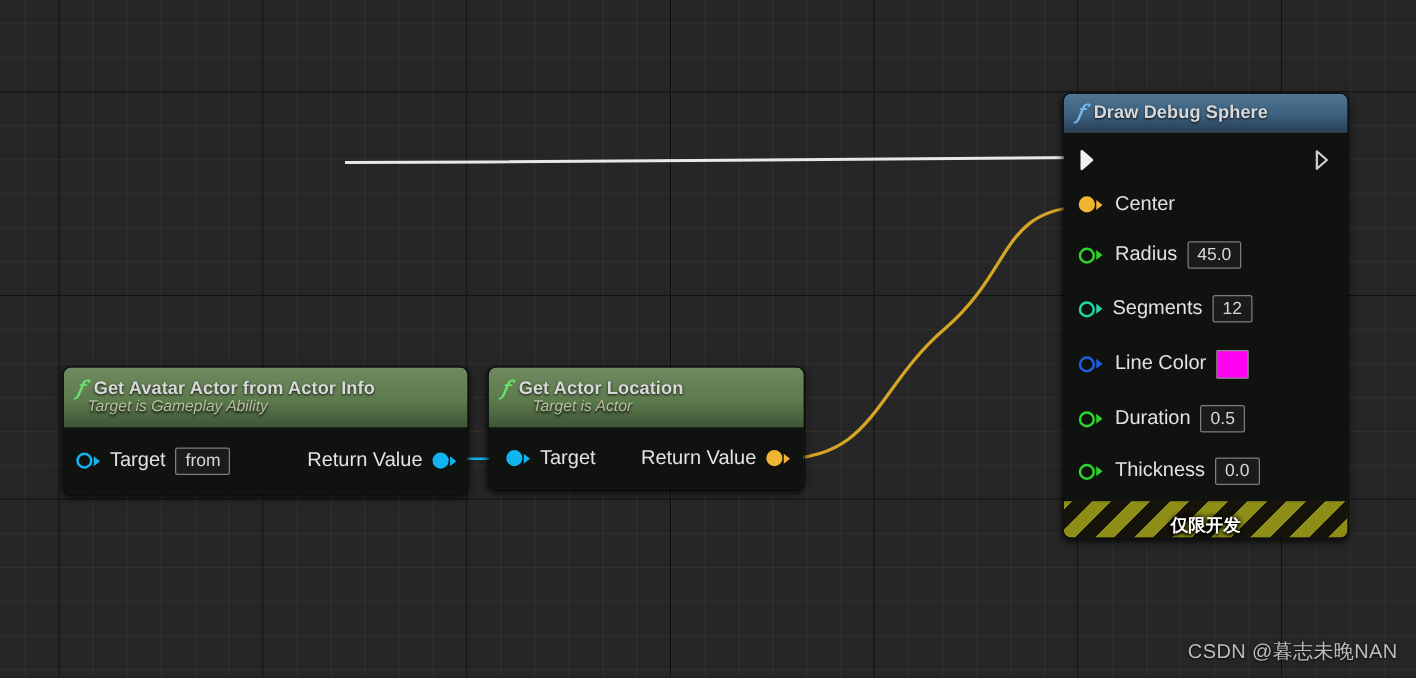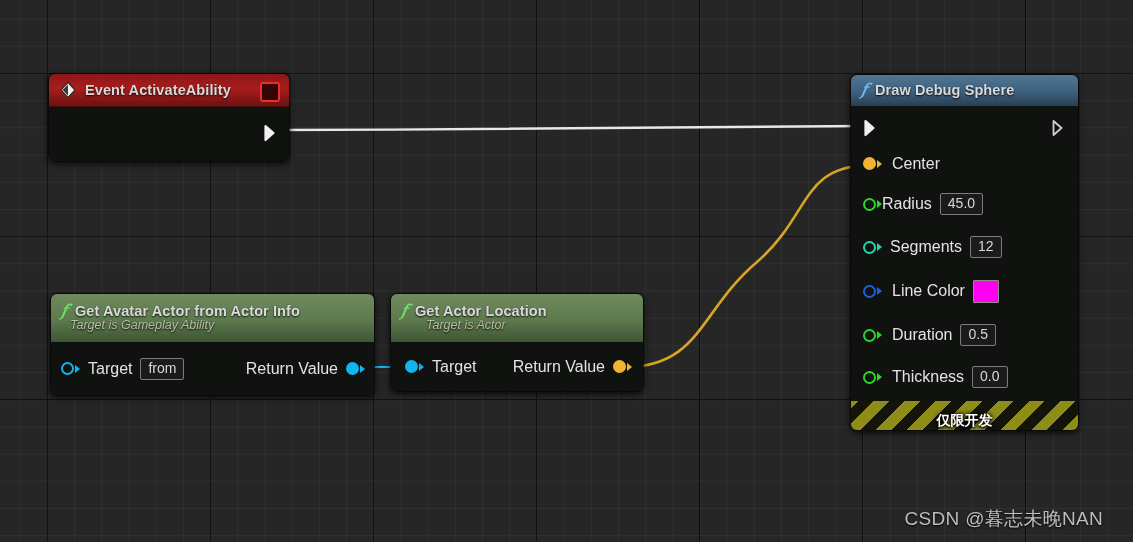--- a/index.html
+++ b/index.html
@@ -179,64 +179,43 @@
     font-size: 14px;
     font-weight: bold;
     text-shadow: 0 0 4px #000, 0 0 4px #000, 0 1px 2px #000;
     position: relative;
     z-index: 2;
   }
 
   
   #watermark {
     position: absolute;
-    right: 30px;
+    right: 15px;
     bottom: 10px;
     color: #bdbdbd;
-    font-size: 19px;
+    font-size: 16px;
     letter-spacing: 0.3px;
     text-shadow: 0 1px 2px rgba(0,0,0,0.9);
     white-space: nowrap;
   }
 </style>
 </head>
 <body>
 
 <div id="graph">
 
   <svg id="wires" viewBox="0 0 1133 542">
 
     <path d="M 276,130 C 470,130 660,126 866,126" stroke="#e8e8e8" stroke-width="2.4" fill="none"></path>
 
     <path d="M 357,367 L 410,367" stroke="#12b4f0" stroke-width="2" fill="none"></path>
 
     <path d="M 625,367 C 700,367 700,310 757,262 C 812,214 800,166 871,165" stroke="#d6a526" stroke-width="2.6" fill="none"></path>
   </svg>
 
-  <div class="node node-event" style="left:48px; top:73px;">
-    <div class="node-header hdr-event">
-      <span class="hdr-icon">
-        <svg width="18" height="18" viewBox="0 0 18 18">
-          <polygon points="9,1.5 16,9 9,16.5 2,9" fill="#f2f2f2" stroke="#2b2b2b" stroke-width="1.1"></polygon>
-          <polygon points="9,3.4 9,14.6 3.6,9" fill="#3b3b3b"></polygon>
-        </svg>
-      </span>
-      <span class="node-title">Event ActivateAbility</span>
-      <span style="position:absolute; right:9px; top:8px; width:16px; height:16px; border:2.5px solid #ef2b2b; border-radius:3px; background:#340505;"></span>
-    </div>
-    <div class="node-body">
-      <div class="pin-row" style="position:absolute; right:10px; top:12px;">
-        <span class="exec-pin">
-          <svg width="16" height="18" viewBox="0 0 16 18">
-            <path d="M2.5 2 L10.5 9 L2.5 16 Z" fill="#f0f0f0" stroke="#f0f0f0" stroke-width="2.2" stroke-linejoin="round"></path>
-          </svg>
-        </span>
-      </div>
-    </div>
-  </div>
 
   <div class="node" style="left:50px; top:293px; width:325px;">
     <div class="node-header hdr-func-green">
       <div class="row1">
         <span class="hdr-icon">
           <span class="fx-glyph fx-green">𝑓</span>
         </span>
         <span class="node-title">Get Avatar Actor from Actor Info</span>
       </div>
       <span class="node-subtitle" style="margin-left:9px;">Target is Gameplay Ability</span>
@@ -316,21 +295,21 @@
             <span class="pin-arrow"></span>
         </span>
         <span class="pin-label" style="margin-left:10px;">Center</span>
       </div>
 
       <div class="pin-row" style="padding-left:12px; height:42px;">
         <span class="pin-wrap c-green">
           <span class="pin-dot pin-hollow"></span>
             <span class="pin-arrow"></span>
         </span>
-        <span class="pin-label" style="text-align:right;">Radius</span>
+        <span class="pin-label" style="margin-left:10px;text-align:right;">Radius</span>
         <span class="val-box">45.0</span>
       </div>
 
       <div class="pin-row" style="padding-left:12px; height:44px;">
         <span class="pin-wrap c-teal">
           <span class="pin-dot pin-hollow"></span>
             <span class="pin-arrow"></span>
         </span>
         <span class="pin-label" style="margin-left:8px;">Segments</span>
         <span class="val-box">12</span>

